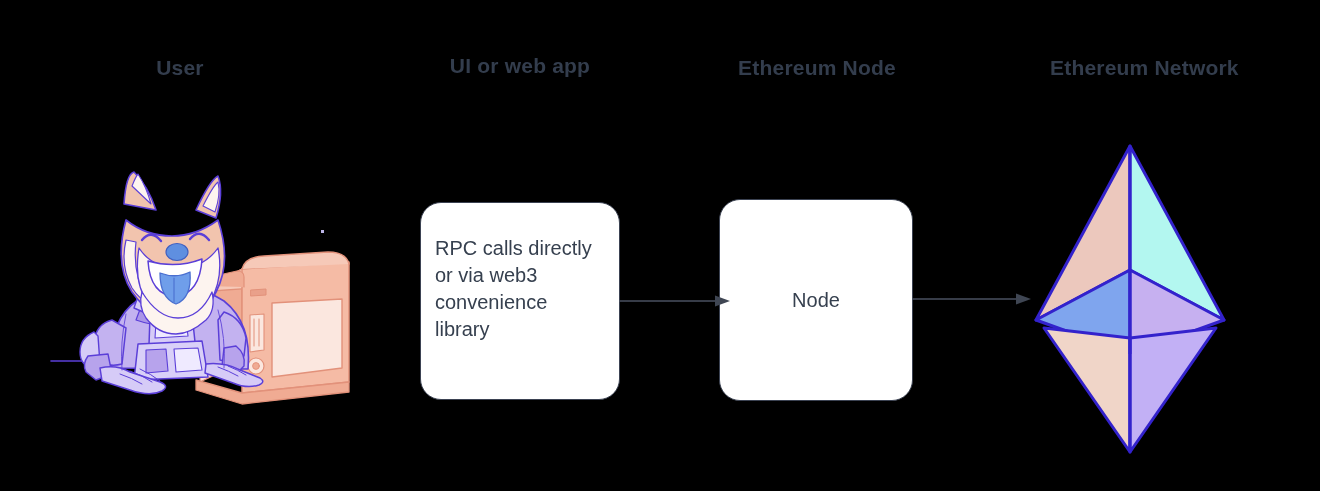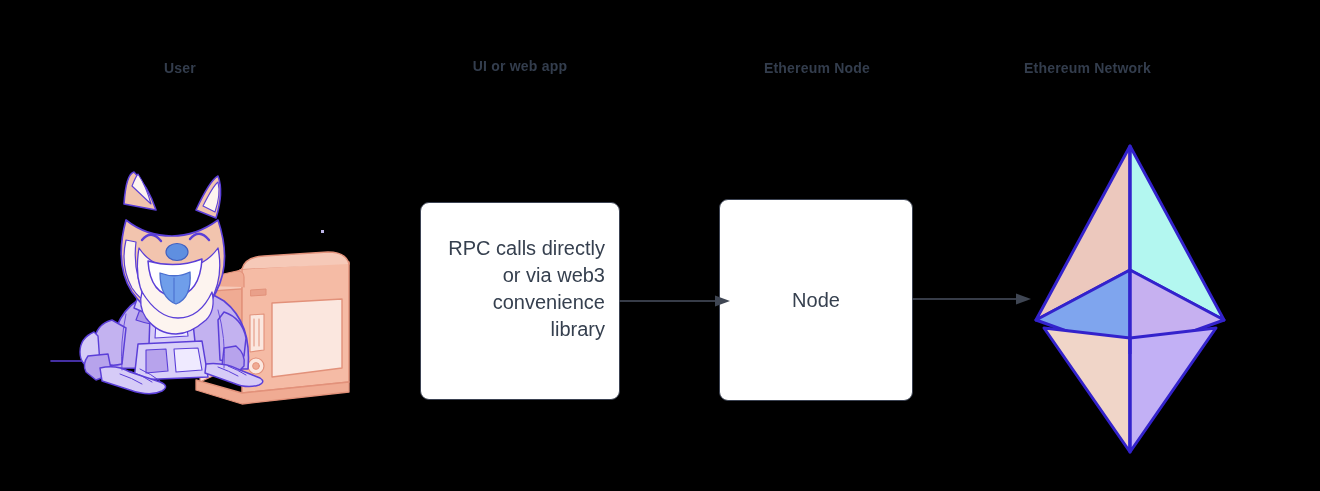--- a/index.html
+++ b/index.html
@@ -21,45 +21,45 @@
     width: 1320px;
     height: 491px;
   }
 
   
   .col-label {
     position: absolute;
     top: 54px;
     text-align: center;
     font-weight: bold;
-    font-size: 14px;
+    font-size: 21px;
     letter-spacing: 0.2px;
     color: #333d4d;
     white-space: nowrap;
     line-height: 28px;
   }
   .col-label.user        { left: 80px;  width: 200px; }
   .col-label.webapp      { left: 420px; width: 200px; top: 52px; }
   .col-label.node        { left: 717px; width: 200px; }
-  .col-label.network     { left: 1024px; width: 200px; text-align: left; }
+  .col-label.network     { left: 1050px; width: 200px; text-align: left; }
 
   
   .box {
     position: absolute;
     background: #ffffff;
     border: 1.3px solid #3b4252;
-    border-radius: 9px;
+    border-radius: 21px;
     box-sizing: border-box;
     display: flex;
     align-items: center;
     justify-content: center;
     color: #36404f;
     font-size: 20px;
     line-height: 27px;
-    text-align: right;
+    text-align: left;
   }
   .box .box-text { display: block; padding: 0 14px; }
   #box-webapp {
     left: 420px; top: 202px; width: 200px; height: 198px;
   }
   #box-webapp .box-text {
     transform: translateY(-12px);
     max-width: 176px;
   }
   #box-node {

